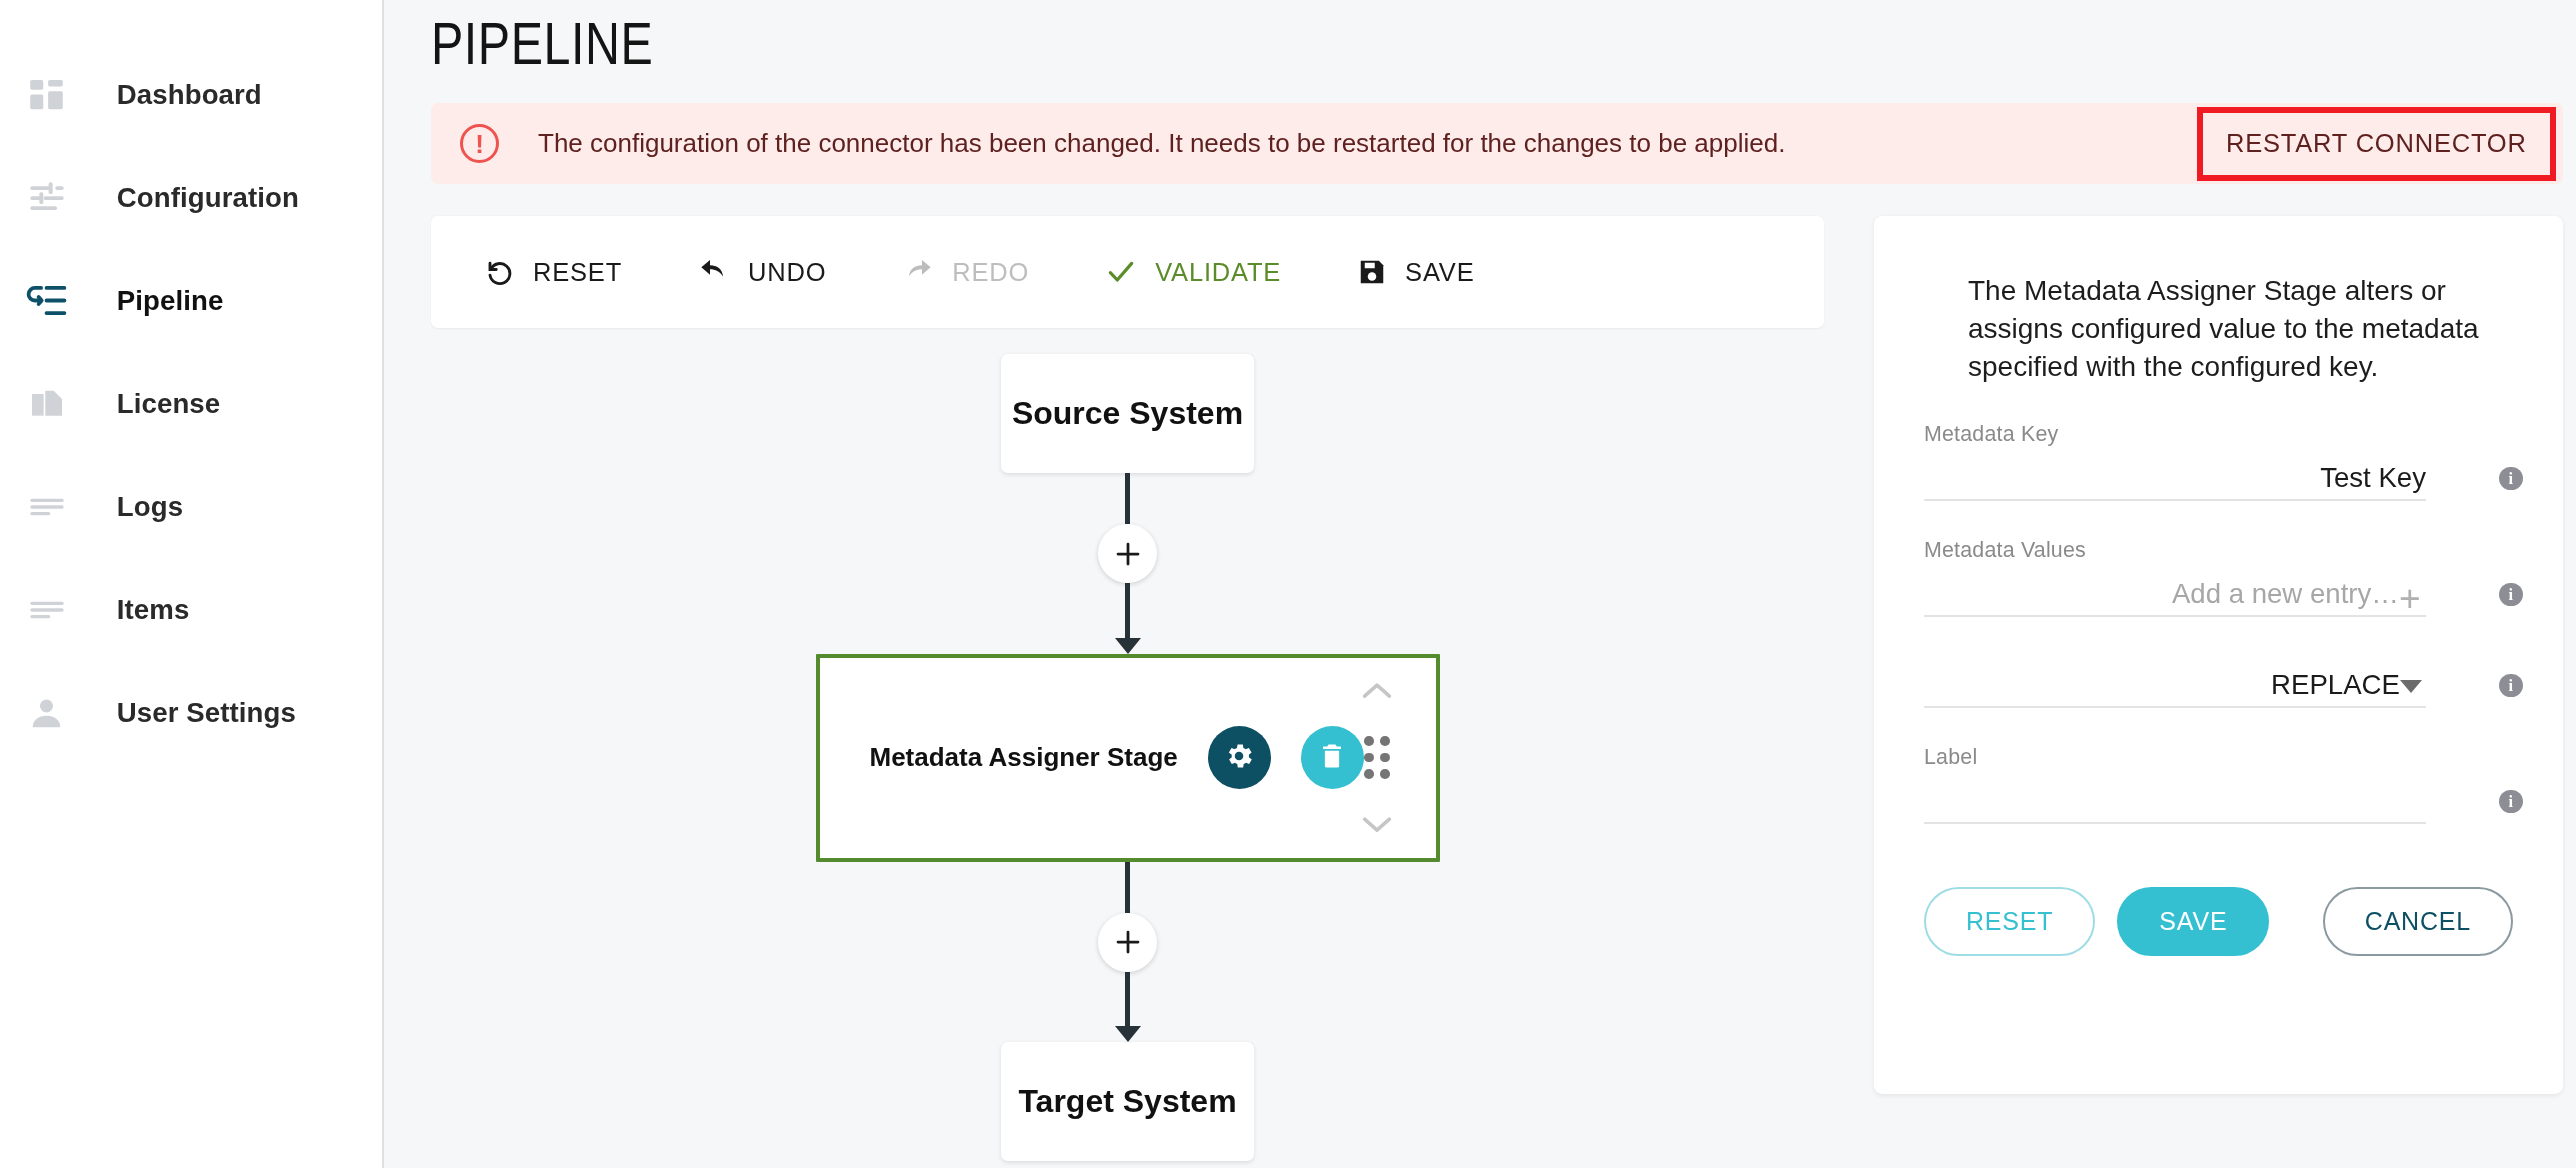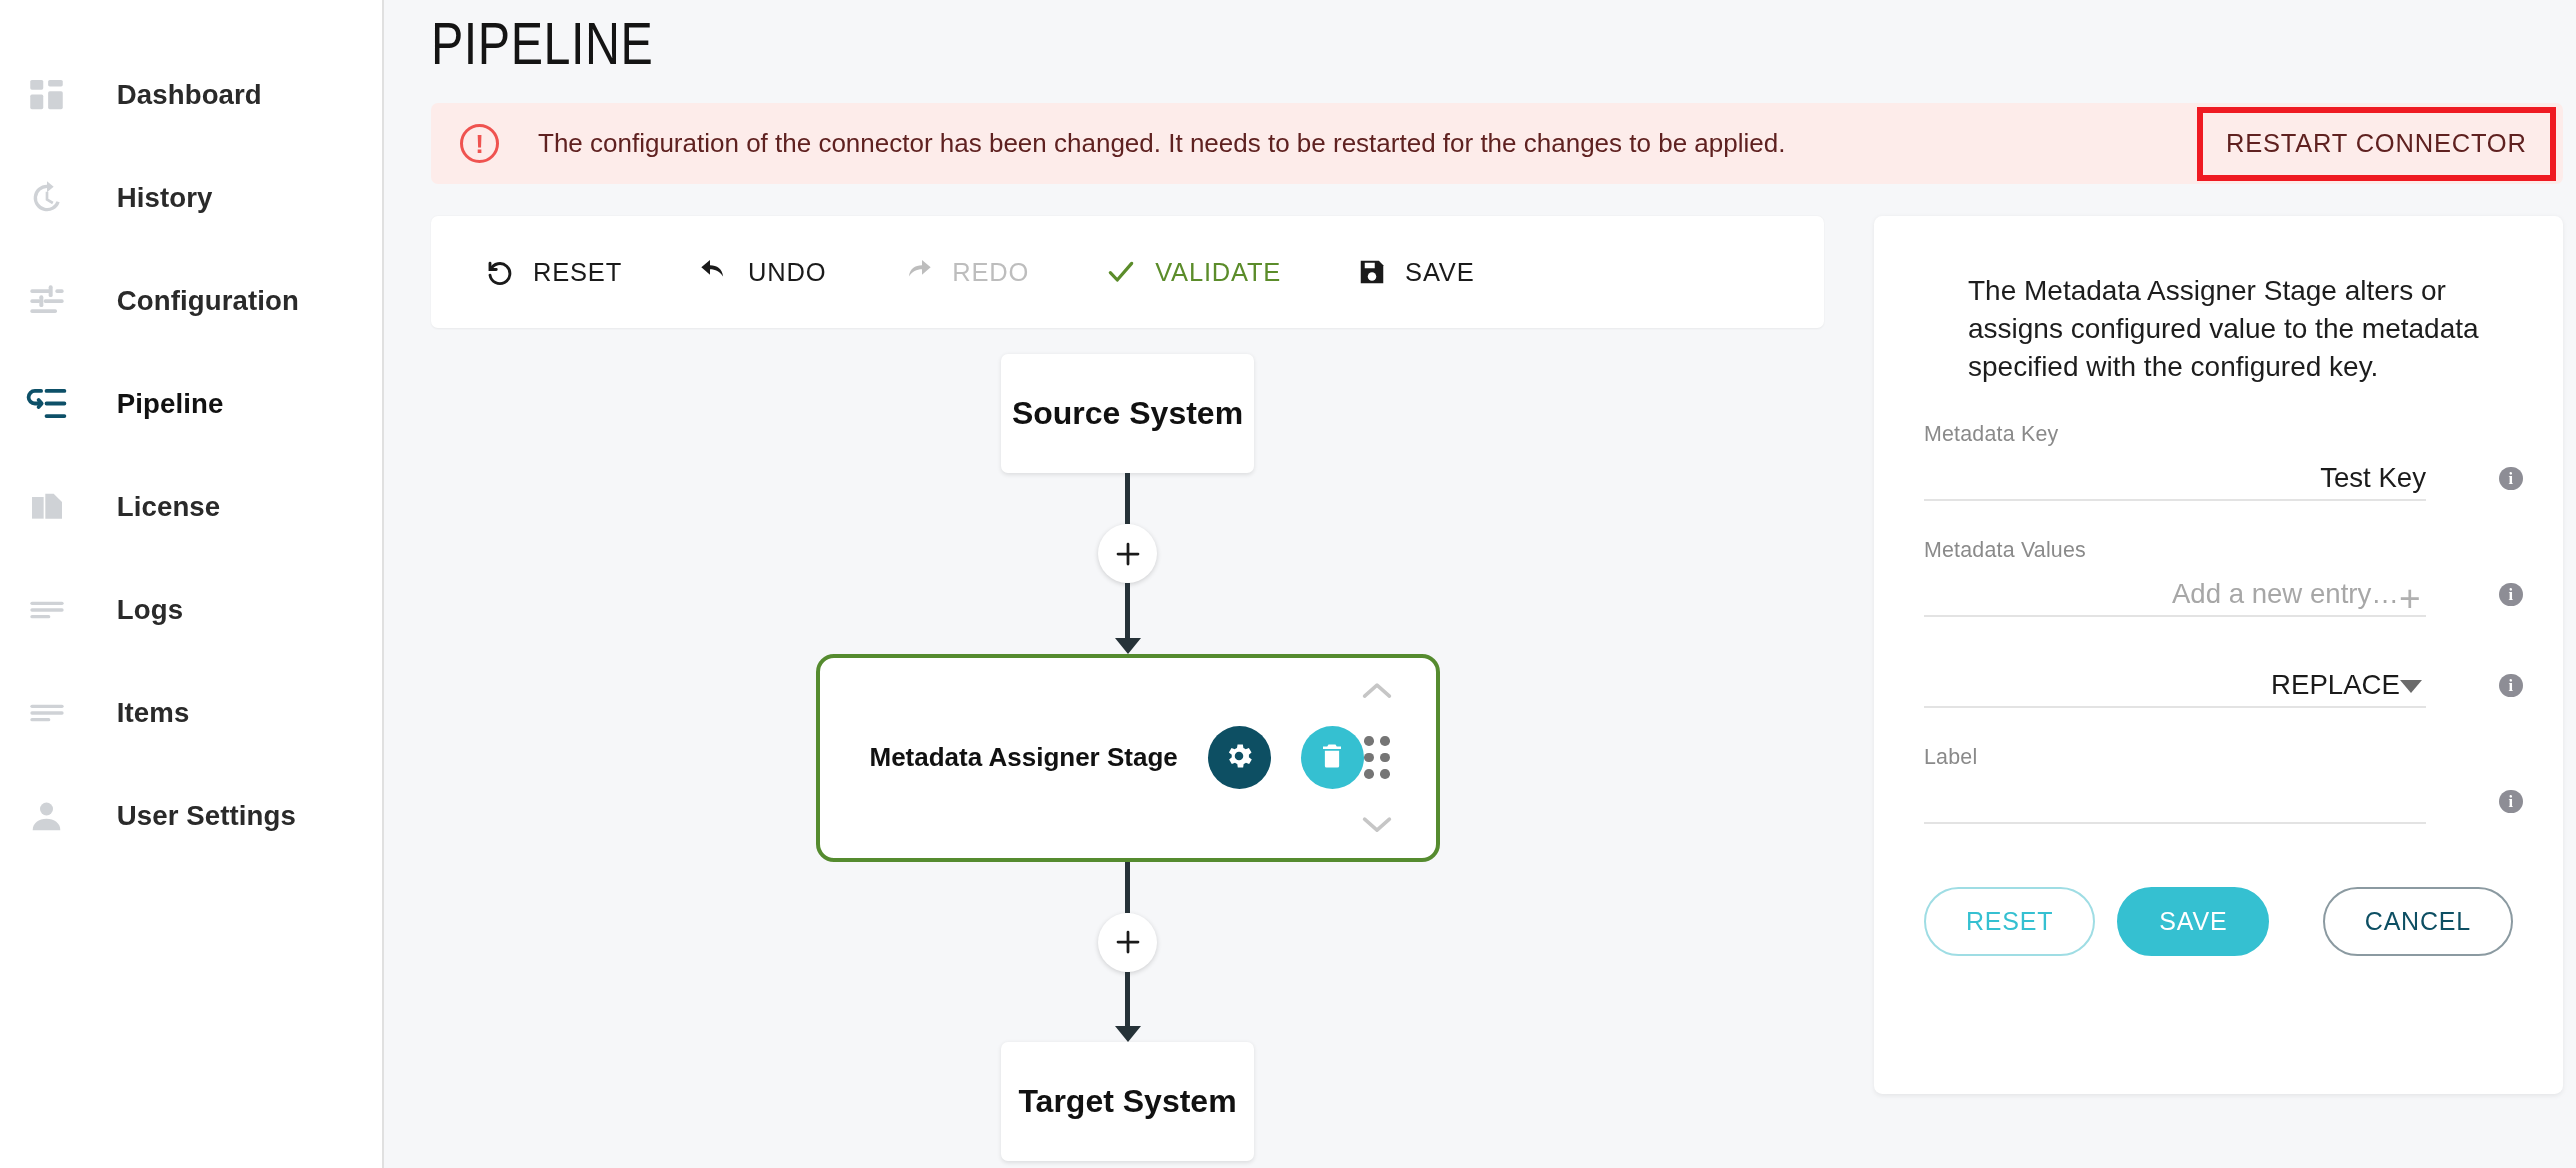--- a/index.html
+++ b/index.html
@@ -215,21 +215,21 @@
     border-right: 13px solid transparent;
     border-top: 16.5px solid #263238;
     margin-top: -1.4px;
   }
 
   #stage-card {
     width: 624px;
     height: 208px;
     background: #fff;
     border: 4.8px solid #558b2f;
-    border-radius: 18px;
+    border-radius: 1px;
     display: flex;
     align-items: center;
     position: relative;
     padding-left: 50px;
   }
 
   #stage-name {
     font-size: 26px;
     font-weight: 700;
     color: #111;
@@ -388,29 +388,20 @@
       <svg width="39" height="39" viewBox="0 0 24 24" fill="currentColor">
         <rect x="2" y="3" width="8" height="6" rx="1"></rect>
           <rect x="2" y="12" width="8" height="9" rx="1"></rect>
         <rect x="13" y="3" width="9" height="4" rx="1"></rect>
           <rect x="13" y="10" width="9" height="11" rx="1"></rect>
       </svg>
     </span>
     <span class="nav-label">Dashboard</span>
   </div>
 
-  <div class="nav-item">
-    <span class="nav-icon">
-      <svg width="40" height="40" viewBox="0 0 24 24" fill="currentColor">
-        <path d="M12 4a8 8 0 1 0 7.6 10.5l-1.9-.6A6 6 0 1 1 12 6v2.5l4-3.25L12 2z"></path>
-        <path d="M11.2 8.2h1.6v4.3l3.1 1.8-.8 1.4-3.9-2.3z"></path>
-      </svg>
-    </span>
-    <span class="nav-label">History</span>
-  </div>
 
   <div class="nav-item">
     <span class="nav-icon">
       <svg width="40" height="40" viewBox="0 0 24 24" fill="currentColor">
         <rect x="2" y="5" width="13" height="2.2" rx="1"></rect>
           <rect x="17" y="5" width="5" height="2.2" rx="1"></rect>
         <rect x="2" y="11" width="6" height="2.2" rx="1"></rect>
           <rect x="10" y="11" width="12" height="2.2" rx="1"></rect>
         <rect x="2" y="17" width="16" height="2.2" rx="1"></rect>
         <rect x="13" y="2.6" width="2.4" height="7" rx="1.1"></rect>

